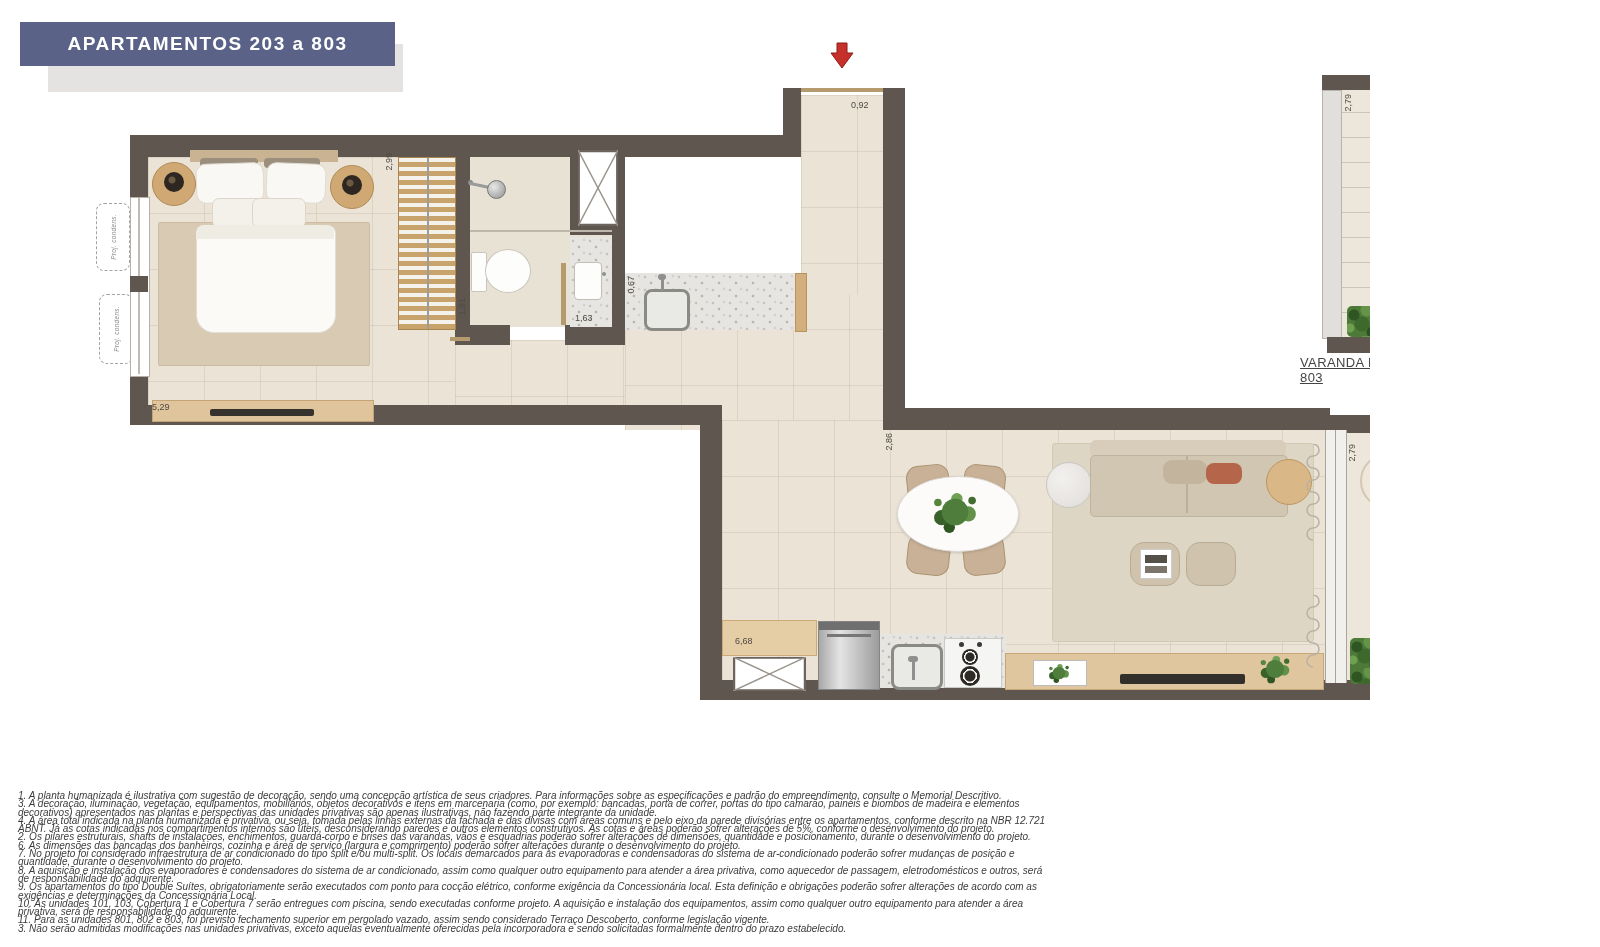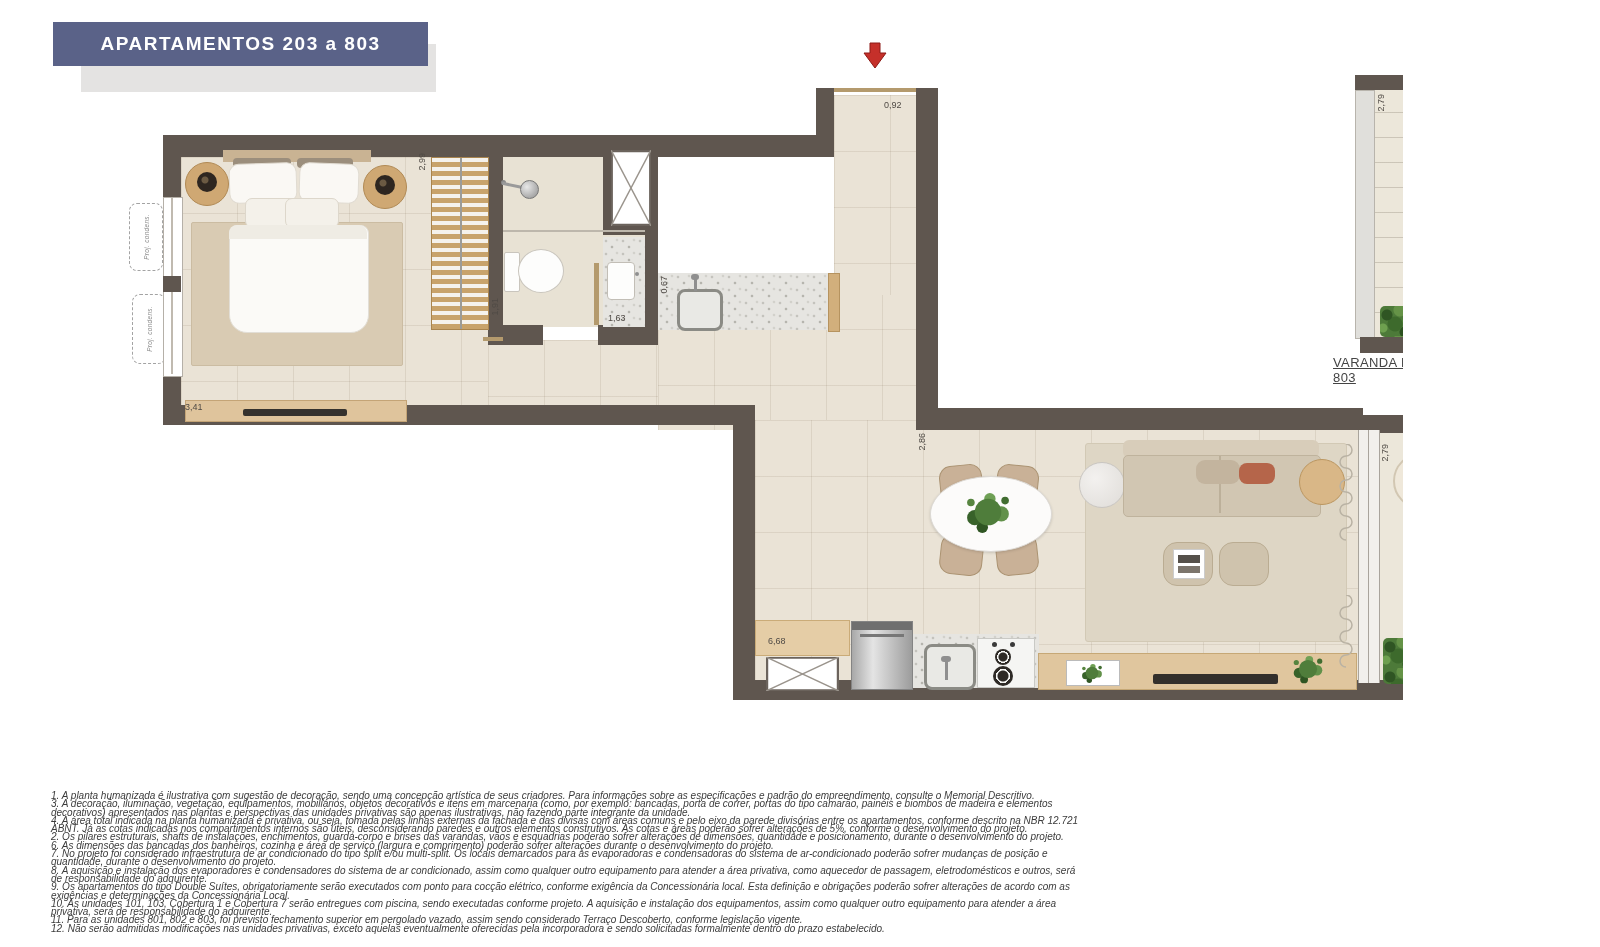--- a/index.html
+++ b/index.html
@@ -1,17 +1,17 @@
 <!DOCTYPE html>
 <html><head>
 <meta charset="utf-8">
 <style>
   html,body{margin:0;padding:0;background:#ffffff;}
   .page{position:relative;width:1370px;height:947px;background:#fff;overflow:hidden;
-        font-family:"Liberation Sans",sans-serif;color:#3d3d3d;margin-left:33px;}
+        font-family:"Liberation Sans",sans-serif;color:#3d3d3d;}
   .abs{position:absolute;}
   
   .hdr-shadow{left:48px;top:44px;width:355px;height:48px;background:#e4e3e2;}
   .hdr-banner{left:20px;top:22px;width:375px;height:44px;background:#5a6288;display:flex;align-items:center;justify-content:center;}
   .hdr-banner span{color:#fff;font-size:19px;font-weight:bold;letter-spacing:1.5px;}
   .hdr-sub{left:48px;top:66px;width:355px;height:26px;display:flex;align-items:center;justify-content:center;}
   .hdr-sub span{color:#4a5578;font-size:13px;font-weight:bold;letter-spacing:1px;}
   
   .wall{position:absolute;background:#5f564f;z-index:3;}
   .floor{position:absolute;background:#eae3d6;z-index:1;}
@@ -218,21 +218,21 @@
   <div class="lounge" style="left:1377px;top:117px;"></div>
   <div class="lounge" style="left:1407px;top:157px;"></div>
   <div class="plant" style="left:1400px;top:152px;transform:scale(1.6);"></div>
   <div class="foliage" style="left:1462px;top:80px;width:50px;height:258px;"></div>
   <div class="foliage" style="left:1347px;top:306px;width:114px;height:31px;"></div>
   <svg class="abs" style="left:1512px;top:85px;width:16px;height:112px;z-index:4;" viewBox="0 0 16 112">
     <path d="M15,0 A14,14 0 0 0 15,28 A14,14 0 0 0 15,56 A14,14 0 0 0 15,84 A14,14 0 0 0 15,112" fill="none" stroke="#c7b894" stroke-width="1.5"></path>
   </svg>
   <div class="abs" style="left:1300px;top:355px;width:210px;text-align:left;font-size:13px;color:#444;letter-spacing:.4px;z-index:6;text-decoration:underline;">VARANDA DO APARTAMENTO 803</div>
 
-  <span class="lbl" style="left:152px;top:402px;">3,41</span>
+  <span class="lbl" style="left:152px;top:402px;">5,29</span>
   <span class="lbl lblv" style="left:384px;top:153px;">2,99</span>
   <span class="lbl lblv" style="left:457px;top:298px;">1,91</span>
   <span class="lbl" style="left:575px;top:313px;">1,63</span>
   <span class="lbl lblv" style="left:626px;top:276px;">0,67</span>
   <span class="lbl" style="left:851px;top:100px;text-align:right;">0,92</span>
   <span class="lbl lblv" style="left:884px;top:433px;">2,86</span>
   <span class="lbl" style="left:735px;top:636px;">6,68</span>
   <span class="lbl lblv" style="left:1347px;top:444px;">2,79</span>
   <span class="lbl" style="left:1418px;top:436px;">1,31</span>
   <span class="lbl lblv" style="left:1343px;top:94px;">2,79</span>
@@ -262,17 +262,17 @@
         <div>1. A planta humanizada é ilustrativa com sugestão de decoração, sendo uma concepção artística de seus criadores. Para informações sobre as especificações e padrão do empreendimento, consulte o Memorial Descritivo.</div>
         <div>3. A decoração, iluminação, vegetação, equipamentos, mobiliários, objetos decorativos e itens em marcenaria (como, por exemplo: bancadas, porta de correr, portas do tipo camarão, painéis e biombos de madeira e elementos decorativos) apresentados nas plantas e perspectivas das unidades privativas são apenas ilustrativas, não fazendo parte integrante da unidade.</div>
         <div>4. A área total indicada na planta humanizada é privativa, ou seja, tomada pelas linhas externas da fachada e das divisas com áreas comuns e pelo eixo da parede divisórias entre os apartamentos, conforme descrito na NBR 12.721 ABNT. Já as cotas indicadas nos compartimentos internos são úteis, desconsiderando paredes e outros elementos construtivos. As cotas e áreas poderão sofrer alterações de 5%, conforme o desenvolvimento do projeto.</div>
         <div>2. Os pilares estruturais, shafts de instalações, enchimentos, guarda-corpo e brises das varandas, vãos e esquadrias poderão sofrer alterações de dimensões, quantidade e posicionamento, durante o desenvolvimento do projeto.</div>
         <div>6. As dimensões das bancadas dos banheiros, cozinha e área de serviço (largura e comprimento) poderão sofrer alterações durante o desenvolvimento do projeto.</div>
         <div>7. No projeto foi considerado infraestrutura de ar condicionado do tipo split e/ou multi-split. Os locais demarcados para as evaporadoras e condensadoras do sistema de ar-condicionado poderão sofrer mudanças de posição e quantidade, durante o desenvolvimento do projeto.</div>
         <div>8. A aquisição e instalação dos evaporadores e condensadores do sistema de ar condicionado, assim como qualquer outro equipamento para atender a área privativa, como aquecedor de passagem, eletrodomésticos e outros, será de responsabilidade do adquirente.</div>
         <div>9. Os apartamentos do tipo Double Suítes, obrigatoriamente serão executados com ponto para cocção elétrico, conforme exigência da Concessionária local. Esta definição e obrigações poderão sofrer alterações de acordo com as exigências e determinações da Concessionária Local.</div>
         <div>10. As unidades 101, 103, Cobertura 1 e Cobertura 7 serão entregues com piscina, sendo executadas conforme projeto. A aquisição e instalação dos equipamentos, assim como qualquer outro equipamento para atender a área privativa, será de responsabilidade do adquirente.</div>
         <div>11. Para as unidades 801, 802 e 803, foi previsto fechamento superior em pergolado vazado, assim sendo considerado Terraço Descoberto, conforme legislação vigente.</div>
-        <div>12. Não serão admitidas modificações nas unidades privativas, exceto aquelas eventualmente oferecidas pela incorporadora e sendo solicitadas formalmente dentro do prazo estabelecido.</div>
+        <div>3. Não serão admitidas modificações nas unidades privativas, exceto aquelas eventualmente oferecidas pela incorporadora e sendo solicitadas formalmente dentro do prazo estabelecido.</div>
       </div>
   </div>
 
 </div>
 
 </body></html>

